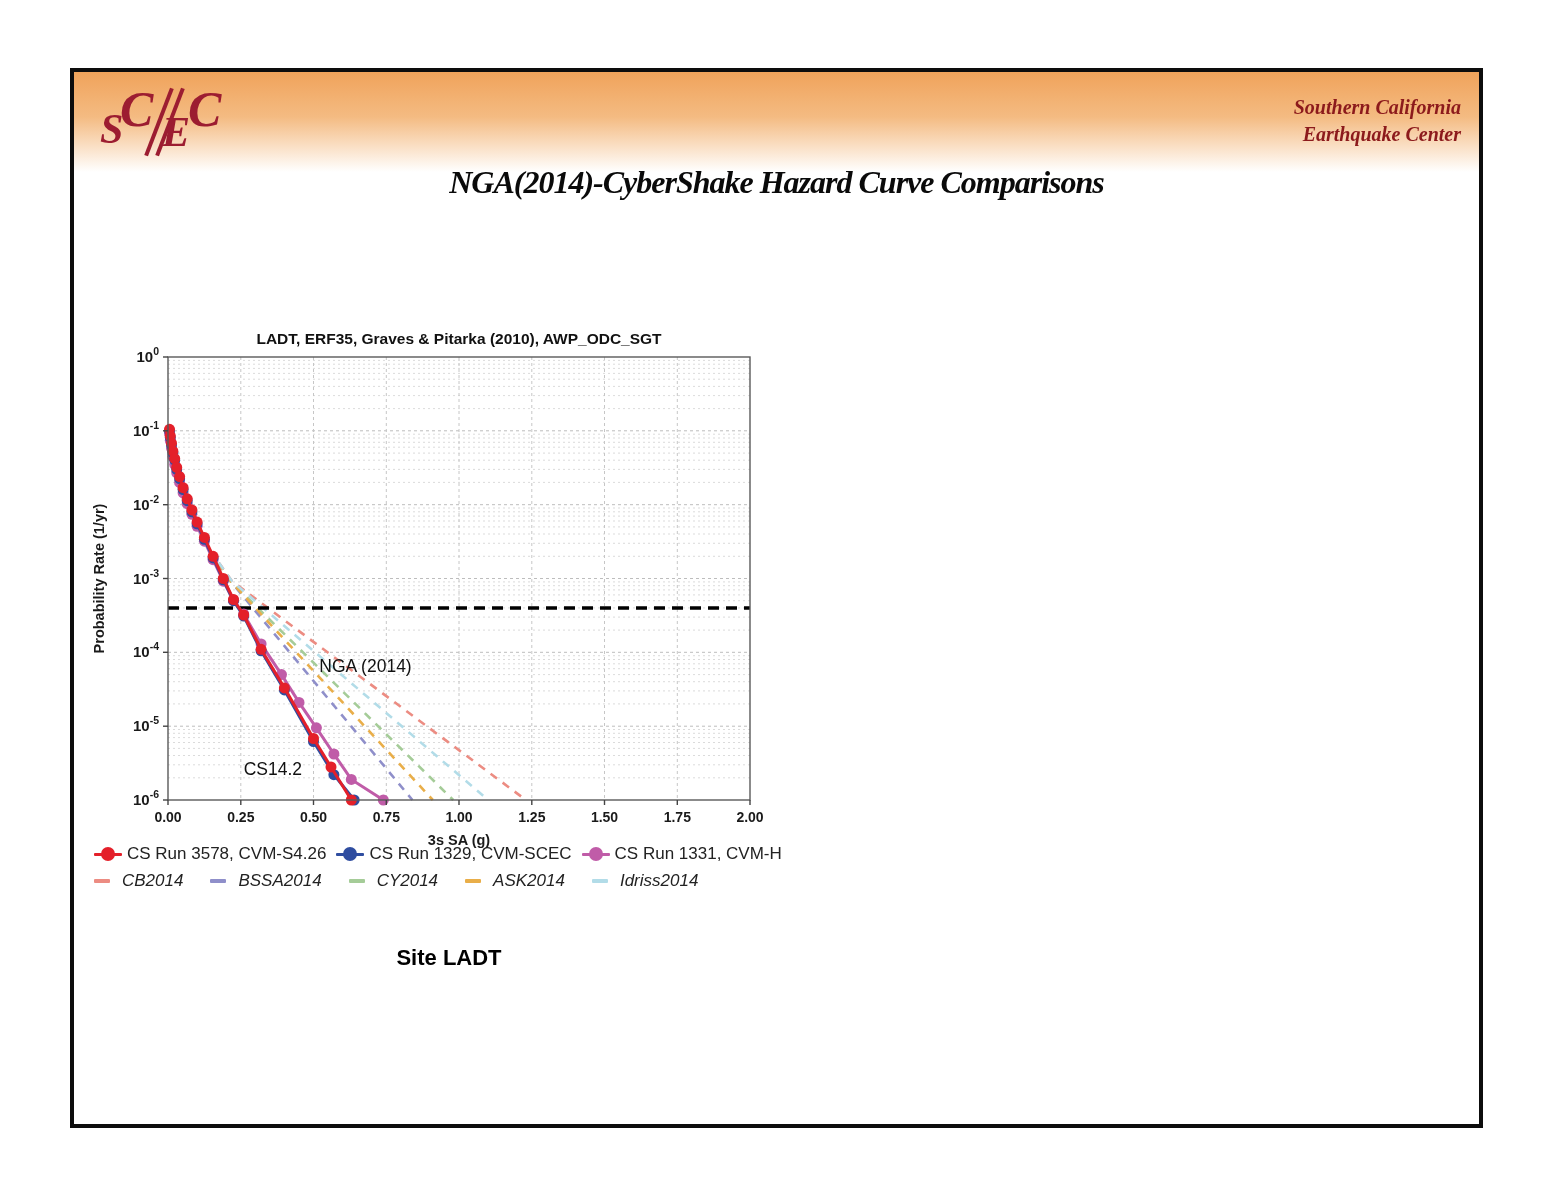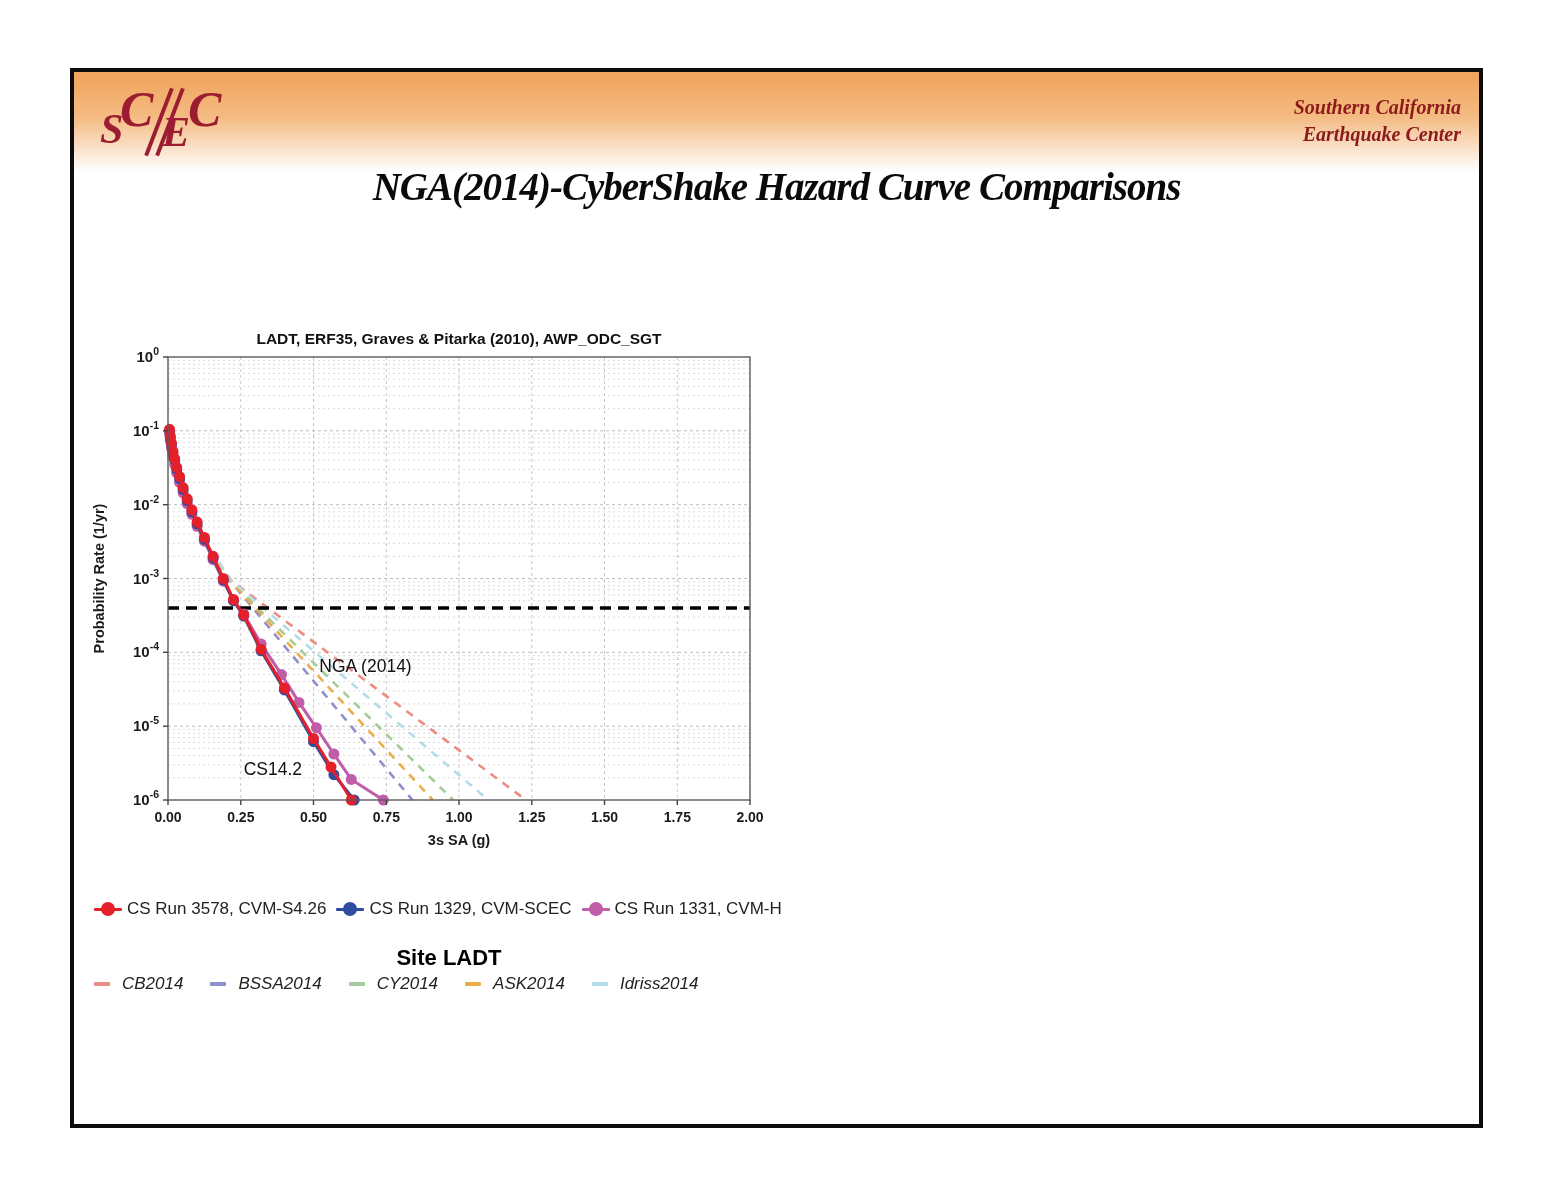--- a/index.html
+++ b/index.html
@@ -35,29 +35,29 @@
   .org-name{
     position:absolute;right:18px;top:22px;text-align:right;
     font-family:"Liberation Serif","DejaVu Serif",serif;
     font-style:italic;font-weight:bold;font-size:20px;line-height:1.35;
     color:#8c1a1c;
   }
   
   .slide-title{
     position:absolute;left:0;top:92px;width:100%;text-align:center;
     font-family:"Liberation Serif","DejaVu Serif",serif;
-    font-style:italic;font-weight:bold;font-size:39px;color:#0a0a0a;
+    font-style:italic;font-weight:bold;font-size:32px;color:#0a0a0a;
     letter-spacing:-1px;
   }
   
   .chart-wrap{position:absolute;left:16px;top:253px;width:700px;height:560px;}
   svg text{font-family:"Liberation Sans","DejaVu Sans",sans-serif;}
   
   .legend{position:absolute;left:20px;top:772px;width:720px;}
-  .legend-row{display:flex;align-items:flex-end;height:27px;white-space:nowrap;margin-top:48px;}
+  .legend-row{display:flex;align-items:flex-start;height:27px;white-space:nowrap;}
   .legend-item{display:flex;align-items:center;margin-right:10px;}
   .legend-row.r2 .legend-item{margin-right:27px;font-style:italic;}
   .legend-label{font-size:17px;color:#222;margin-left:5px;}
   .lm-line{position:relative;width:28px;height:3px;border-radius:1px;display:inline-block;}
   .lm-dot{position:absolute;left:50%;top:50%;width:14px;height:14px;border-radius:50%;
           transform:translate(-50%,-50%);display:inline-block;}
   .lm-dash{width:16px;height:3.5px;border-radius:1px;display:inline-block;}
   .legend-row.r2 .legend-label{margin-left:12px;}
   
   .site-caption{

